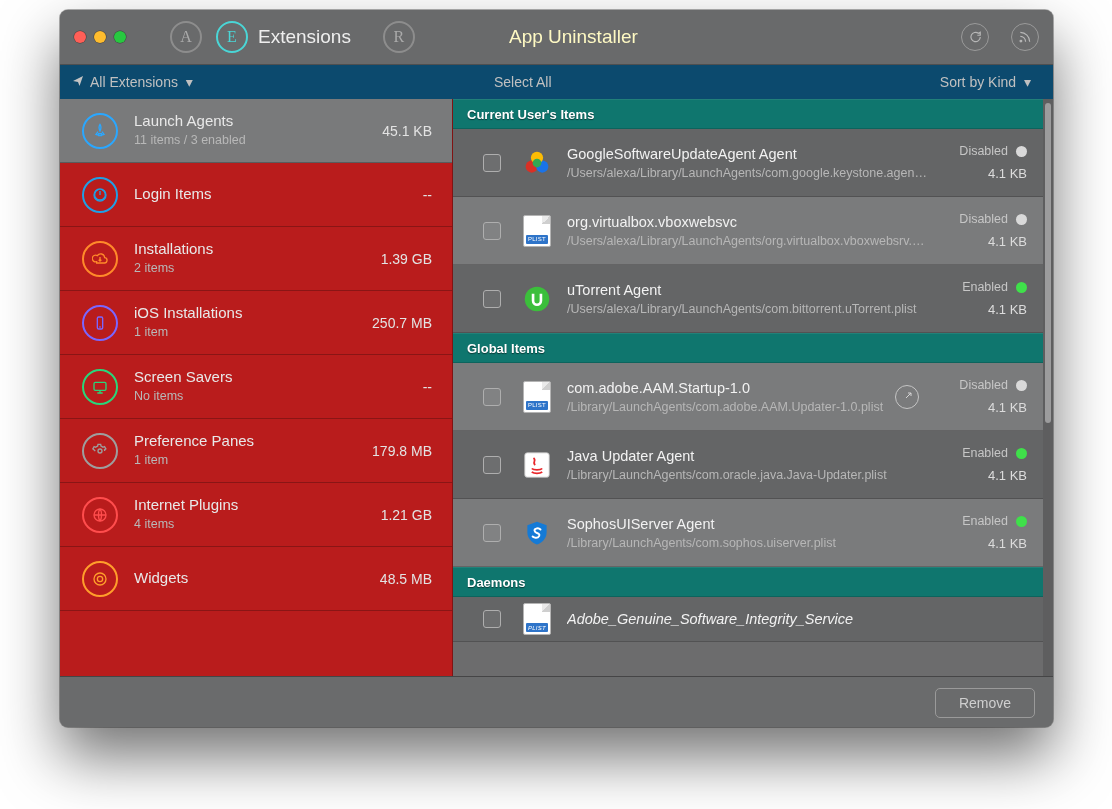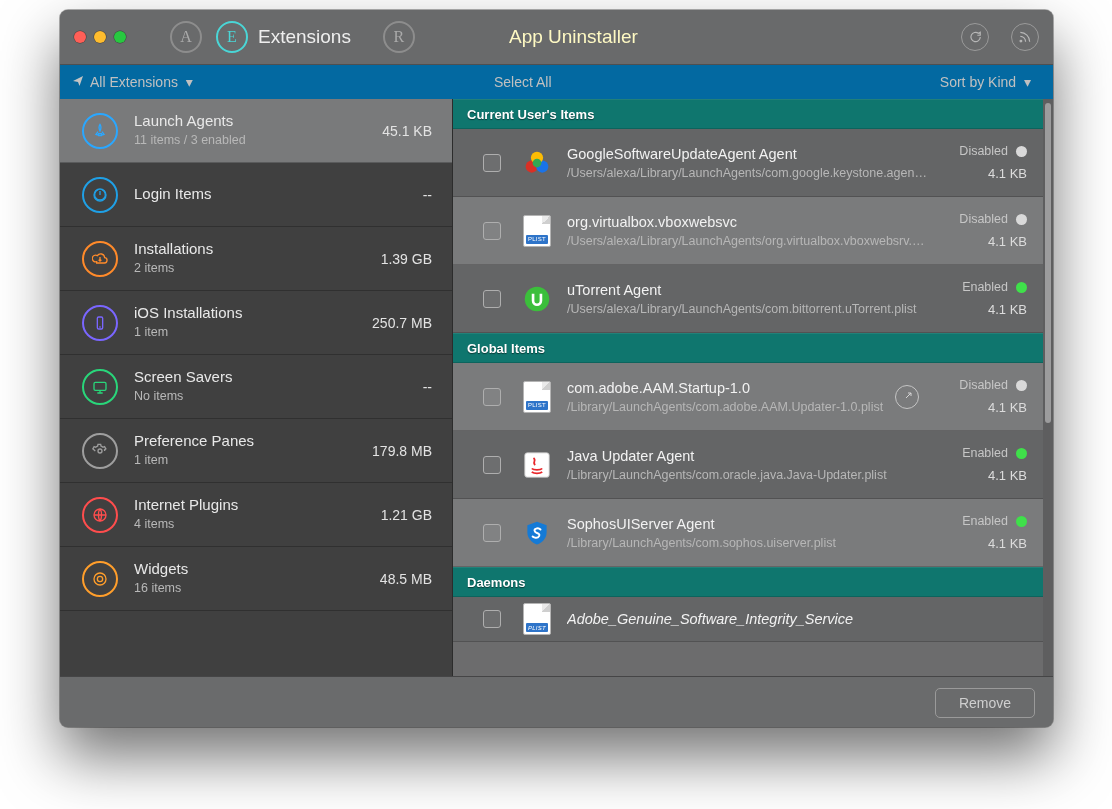--- a/index.html
+++ b/index.html
@@ -44,36 +44,36 @@
   .tab-icon { width:28px; height:28px; border-radius:50%; border:2px solid #8d8d8d; display:flex; align-items:center; justify-content:center; color:#aaa; font-family: Georgia, serif; font-size:16px; font-weight:500;}
   .tab-icon.active { border-color:#4ad6d6; color:#4ad6d6;}
   .tab-label { font-size:19px; color:#eee; margin-left:-4px; margin-right:18px; }
   .app-title { flex:0 0 auto; margin-left:80px; font-size:19px; color:#fef9c3; }
   .spacer { flex:1; }
   .round-btn { width:26px; height:26px; border-radius:50%; border:1.5px solid #9a9a9a; display:flex; align-items:center; justify-content:center; color:#b7b7b7; margin-left:8px; cursor:pointer; }
   .round-btn svg { width:14px; height:14px; }
   
   .subbar {
     height: var(--subbar-h);
-    background: #0369a1;
+    background: #0c4a6e;
     display:flex; align-items:center;
     color: var(--text-dim);
     font-size:14px;
   }
   .subbar .left { width:var(--sidebar-w); display:flex; align-items:center; padding-left:12px; gap:6px; }
   .subbar .right { flex:1; display:flex; align-items:center; padding:0 22px 0 30px; }
   .chev { display:inline-block; margin-left:4px; }
   
   .body {
     display:flex;
     height: calc(100% - var(--titlebar-h) - var(--subbar-h) - var(--footer-h));
   }
   .sidebar {
     width: var(--sidebar-w);
-    background: #404040;
+    background: #b91c1c;
     overflow:hidden;
     border-right:1px solid rgba(0,0,0,.3);
   }
   .side-item {
     display:flex; align-items:center;
     height:63px; padding:0 20px 0 22px;
     border-bottom:1px solid rgba(0,0,0,.25);
     color: var(--text-light);
     cursor:pointer;
   }
@@ -285,21 +285,20 @@
         </div>
         <div class="side-item">
     <div class="side-icon" style="color:#ff9e2b; border-color:#ff9e2b;">
             <svg viewBox="0 0 24 24" stroke="currentColor" stroke-width="2" fill="none">
               <circle cx="12" cy="12" r="9"></circle>
               <circle cx="12" cy="12" r="4"></circle>
             </svg>
           </div>
     <div class="side-text">
       <div class="title">Widgets</div>
-      <div class="subtitle">16 items</div>
     </div>
     <div class="side-size">48.5 MB</div>
         </div>
       </div>
 
     <div class="content">
       <div class="content-inner" id="content-inner">
           <div class="section-header">Current User's Items</div>
           <div class="item-row alt1">
       <div class="chk"></div>

